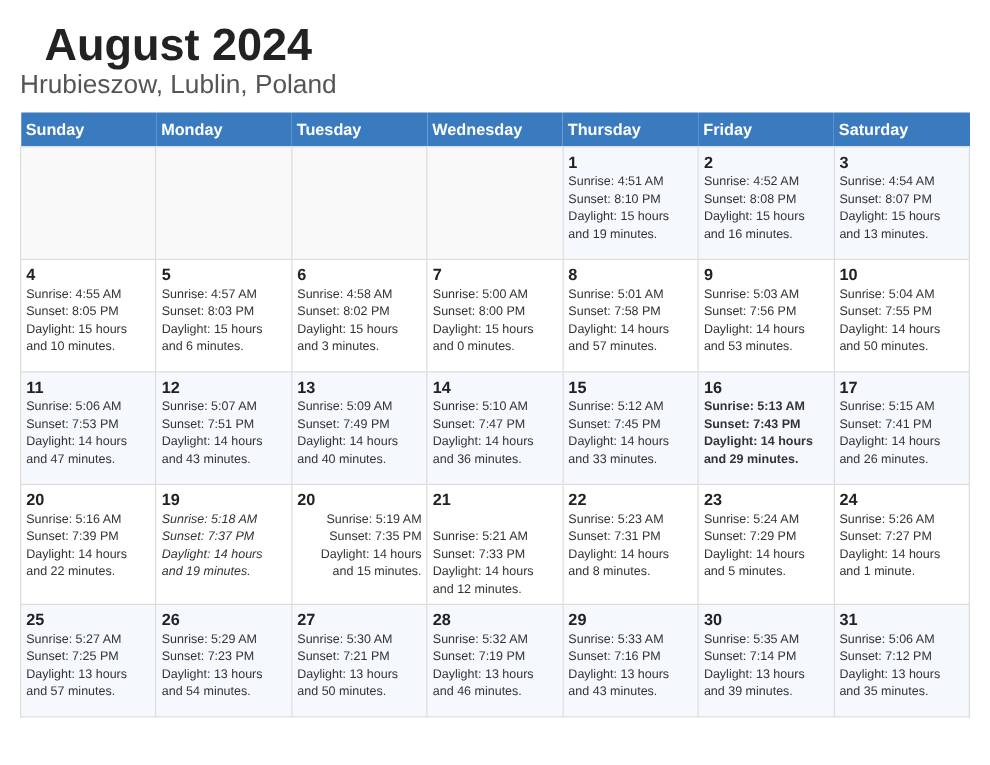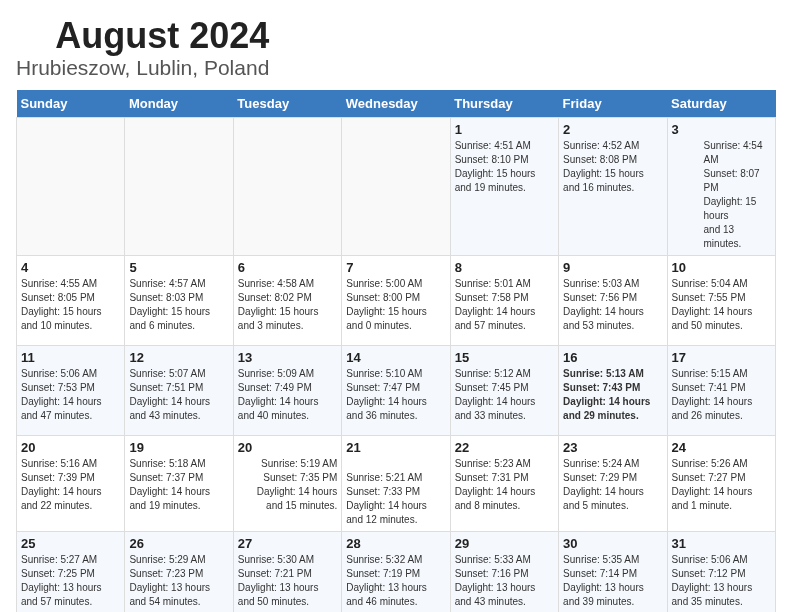--- a/index.html
+++ b/index.html
@@ -31,21 +31,21 @@
       font-size: 18px;
       font-weight: bold;
       color: #2b6cb0;
       line-height: 1;
     }
     .logo-icon {
       width: 28px;
       height: 28px;
     }
     .title-block {
-      text-align: right;
+      text-align: center;
     }
     .calendar-title {
       font-size: 36px;
       font-weight: bold;
       color: #222;
       line-height: 1.1;
     }
     .calendar-subtitle {
       font-size: 21px;
       color: #555;
@@ -132,21 +132,21 @@
         </td>
         <td>
           <div class="day-number">2</div>
           <div class="day-info" style="white-space: pre-line;">Sunrise: 4:52 AM
 Sunset: 8:08 PM
 Daylight: 15 hours
 and 16 minutes.</div>
         </td>
         <td>
           <div class="day-number">3</div>
-          <div class="day-info" style="white-space: pre-line; margin-left: 32px;">Sunrise: 4:54 AM
+          <div class="day-info" style="white-space: pre-line;">Sunrise: 4:54 AM
 Sunset: 8:07 PM
 Daylight: 15 hours
 and 13 minutes.</div>
         </td>
       </tr>
       <tr>
         <td>
           <div class="day-number">4</div>
           <div class="day-info" style="white-space: pre-line;">Sunrise: 4:55 AM
 Sunset: 8:05 PM
@@ -250,21 +250,21 @@
       <tr>
         <td>
           <div class="day-number">20</div>
           <div class="day-info" style="white-space: pre-line;">Sunrise: 5:16 AM
 Sunset: 7:39 PM
 Daylight: 14 hours
 and 22 minutes.</div>
         </td>
         <td>
           <div class="day-number">19</div>
-          <div class="day-info" style="white-space: pre-line;">Sunrise: 5:18 AM
+          <div class="day-info" style="white-space: pre-line; font-style: italic;">Sunrise: 5:18 AM
 Sunset: 7:37 PM
 Daylight: 14 hours
 and 19 minutes.</div>
         </td>
         <td>
           <div class="day-number">20</div>
           <div class="day-info" style="white-space: pre-line; text-align: right;">Sunrise: 5:19 AM
 Sunset: 7:35 PM
 Daylight: 14 hours
 and 15 minutes.</div>

